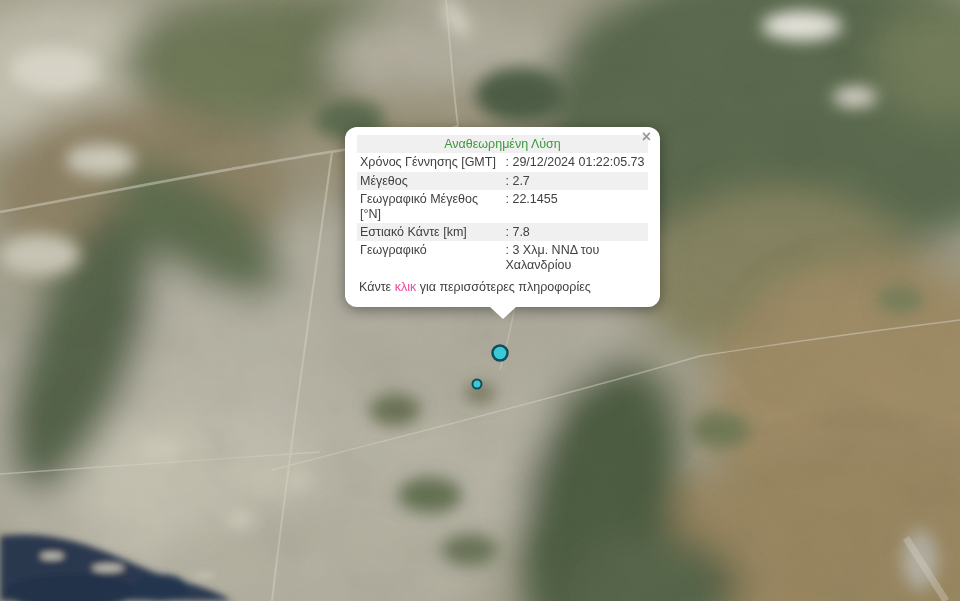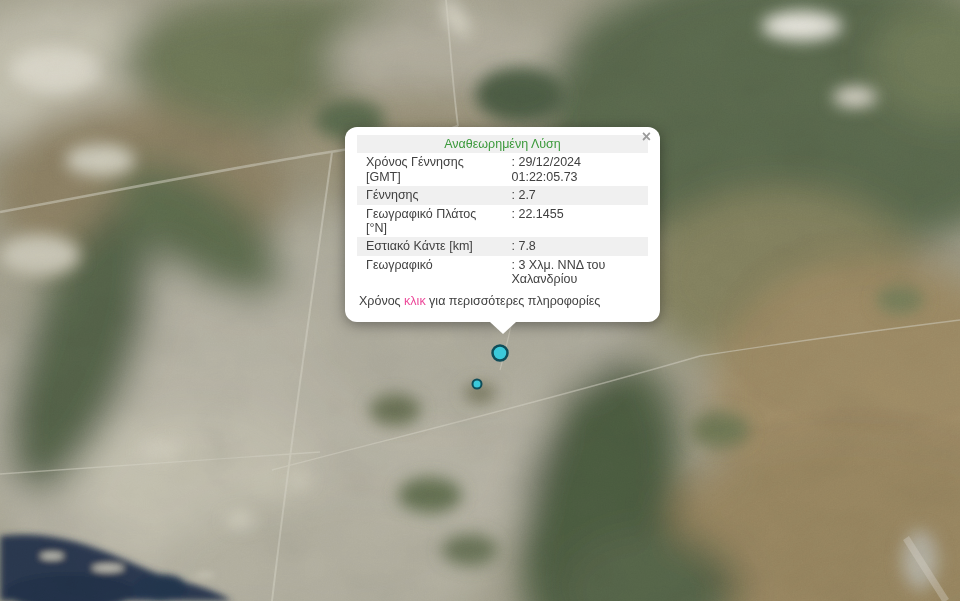--- a/index.html
+++ b/index.html
@@ -15,21 +15,21 @@
 
   
   .popup{position:absolute;left:345px;top:127px;width:315px;z-index:20;
          background:#ffffff;border-radius:12px;box-sizing:border-box;
          padding:8px 12px 13px 12px;
          box-shadow:0 3px 14px rgba(0,0,0,0.4);
          color:#414141;font-size:12.5px;line-height:1.15;}
   .popup-close{position:absolute;top:1px;right:9px;font-size:16px;line-height:18px;
          color:#9b9b9b;cursor:pointer;text-decoration:none;font-weight:bold;}
   .popup table{width:100%;border-collapse:collapse;table-layout:fixed;}
-  .popup td{padding:2px 9px;vertical-align:top;word-wrap:break-word;}
+  .popup td{padding:2px 3px;vertical-align:top;word-wrap:break-word;}
   .popup tr:nth-child(odd) td{background:#f0f0f0;}
   .popup td.lbl{width:132px;}
   .popup td.ttl{text-align:center;color:#3c9a3c;}
   .popup-footer{margin-top:6px;padding-left:2px;}
   .popup-footer .link{color:#ec4899;cursor:pointer;text-decoration:none;}
   .popup-tail{position:absolute;left:50%;bottom:-12px;margin-left:-13px;width:0;height:0;
          border-left:13px solid transparent;border-right:13px solid transparent;
          border-top:12px solid #ffffff;}
 </style>
 </head>
@@ -158,38 +158,38 @@
     <table>
       <tbody>
           <tr>
         <td class="ttl" colspan="2">Αναθεωρημένη Λύση</td>
       </tr>
       <tr>
         <td class="lbl">Χρόνος Γέννησης [GMT]</td>
         <td class="val">: 29/12/2024 01:22:05.73</td>
       </tr>
       <tr>
-        <td class="lbl">Γέννησης</td>
+        <td class="lbl">Μέγεθος</td>
         <td class="val">: 2.7</td>
       </tr>
       <tr>
-        <td class="lbl">Γεωγραφικό Πλάτος [°N]</td>
+        <td class="lbl">Γεωγραφικό Μέγεθος [°N]</td>
         <td class="val">: 22.1455</td>
       </tr>
       <tr>
         <td class="lbl">Εστιακό Κάντε [km]</td>
         <td class="val">: 7.8</td>
       </tr>
       <tr>
         <td class="lbl">Γεωγραφικό</td>
         <td class="val">: 3 Χλμ. ΝΝΔ του Χαλανδρίου</td>
       </tr>
     </tbody>
       </table>
 
     <div class="popup-footer">
-      <span>Χρόνος </span><a class="link">κλικ</a><span> για περισσότερες πληροφορίες</span>
+      <span>Κάντε </span><a class="link">κλικ</a><span> για περισσότερες πληροφορίες</span>
     </div>
 
     <div class="popup-tail"></div>
   </div>
 
 </div>
 
 </body></html>

